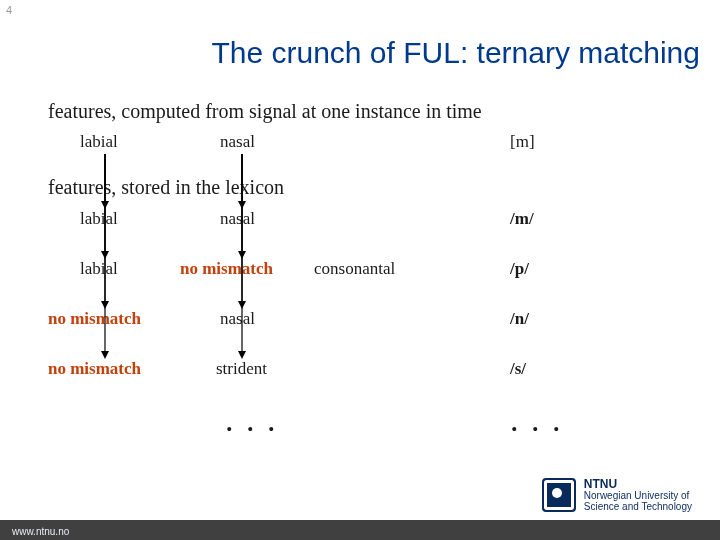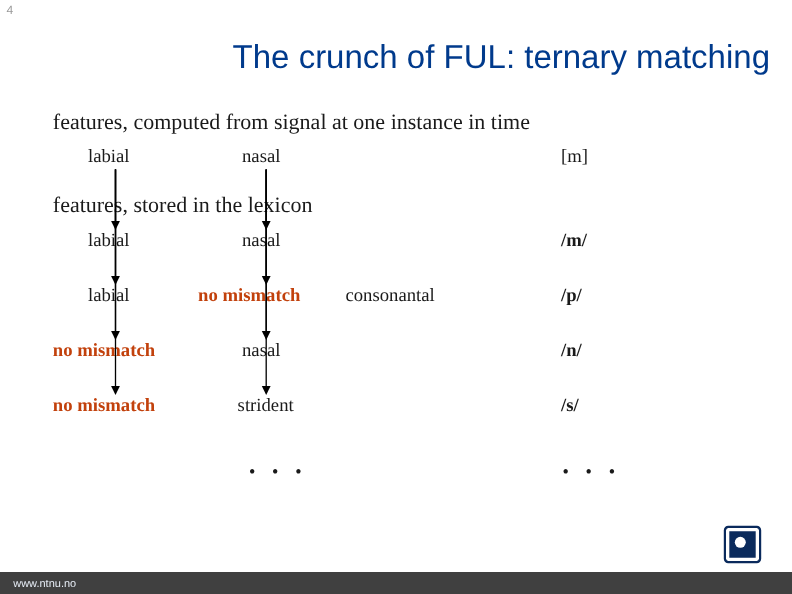--- a/index.html
+++ b/index.html
@@ -170,13 +170,18 @@
     <line x1="5" y1="0" x2="5" y2="199" stroke="#000" stroke-width="1.2"></line>
     <polygon points="5,205 1,197 9,197" fill="#000"></polygon>
   </svg>
 
 <div class="footer">
   <div class="footer-url">www.ntnu.no</div>
 </div>
 
 <div class="logo-wrap">
   <div class="logo-sq"></div>
+  <div class="logo-txt">
+    <div class="l1">NTNU</div>
+    <div>Norwegian University of</div>
+    <div>Science and Technology</div>
+  </div>
 </div>
 
 </body></html>

